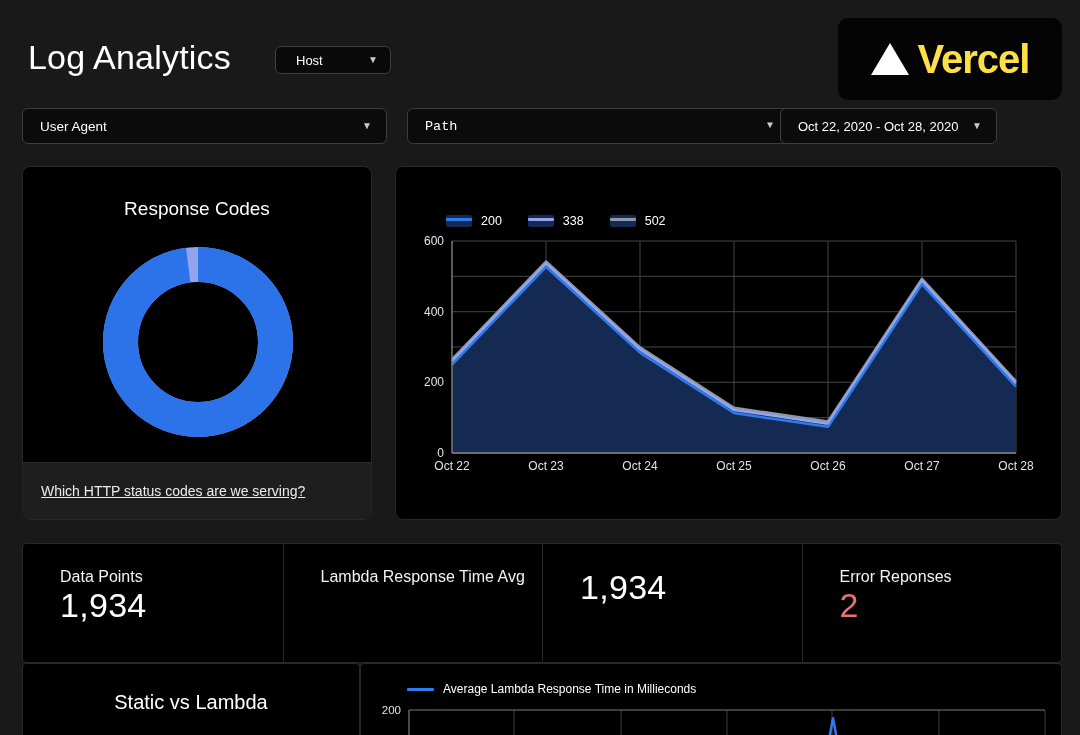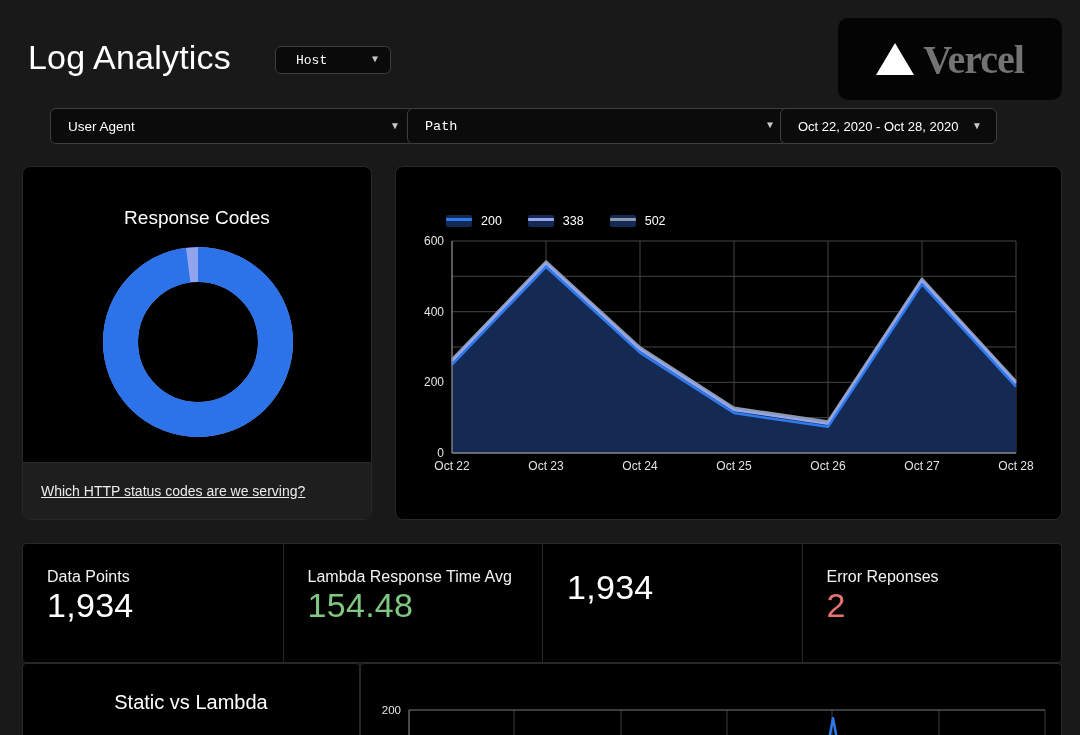--- a/index.html
+++ b/index.html
@@ -3,56 +3,56 @@
 <meta charset="utf-8">
 <style>
   html,body{margin:0;padding:0;background:#191919;}
   .page{position:relative;width:1080px;height:735px;background:#191919;overflow:hidden;
         font-family:"Liberation Sans",sans-serif;color:#fff;}
 
   
   .page-title{position:absolute;left:28px;top:38px;font-size:34px;font-weight:400;color:#fff;margin:0;letter-spacing:.2px;}
   .host-btn{position:absolute;left:275px;top:46px;width:116px;height:28px;box-sizing:border-box;
             background:#0a0a0a;border:1px solid #3e3e3e;border-radius:6px;display:flex;align-items:center;
-            justify-content:space-between;padding:0 12px 0 20px;font-size:13px;color:#fff;cursor:pointer;font-family:Liberation Mono, monospace;}
+            justify-content:space-between;padding:0 12px 0 20px;font-size:13px;color:#fff;cursor:pointer;}
   .caret{font-size:10px;color:#c9c9c9;line-height:1;}
   .logo-card{position:absolute;left:838px;top:18px;width:224px;height:82px;background:#040404;border-radius:10px;
              display:flex;align-items:center;justify-content:center;}
   .logo-tri{width:0;height:0;border-left:19px solid transparent;border-right:19px solid transparent;
             border-bottom:32px solid #fff;margin-right:9px;}
-  .logo-text{font-size:40px;font-weight:700;letter-spacing:-1px;color:#737373;font-family:Liberation Serif, serif;}
+  .logo-text{font-size:40px;font-weight:700;letter-spacing:-1px;color:#fde047;}
 
   
   .dropdown{position:absolute;top:108px;height:36px;box-sizing:border-box;background:#0b0b0b;border:1px solid #3e3e3e;
             border-radius:6px;display:flex;align-items:center;justify-content:space-between;padding:0 14px 0 17px;
             font-size:13.5px;color:#fff;cursor:pointer;}
-  .dd-ua{left:22px;width:365px;margin-left:28px;}
+  .dd-ua{left:22px;width:365px;}
   .dd-path{left:407px;width:381px;font-family:Liberation Mono, monospace;}
   .dd-date{left:780px;width:217px;font-size:13px;}
 
   
   .card{position:absolute;background:#000;border:1px solid #282828;border-radius:8px;box-sizing:border-box;overflow:hidden;}
   .donut-card{left:22px;top:166px;width:350px;height:354px;}
-  .donut-title{text-align:center;margin-top:40px;font-size:19px;color:#fff;}
+  .donut-title{text-align:center;margin-top:31px;font-size:19px;color:#fff;}
   .donut-svg{position:absolute;left:0;top:0;}
   .donut-footer{position:absolute;left:0;right:0;bottom:0;height:56px;background:#1e1e1e;border-top:1px solid #2c2c2c;
                 display:flex;align-items:center;padding-left:18px;font-size:14px;color:#ececec;text-decoration:underline;}
 
   .status-card{left:395px;top:166px;width:667px;height:354px;}
   .legend{position:absolute;left:50px;top:47px;display:flex;gap:26px;align-items:center;}
   .legend-item{display:flex;align-items:center;gap:9px;cursor:pointer;}
   .swatch{position:relative;width:26px;height:12px;background:#152a52;border-radius:2px;display:inline-block;}
   .swatch-line{position:absolute;left:0;right:0;top:3px;height:3px;border-radius:1px;}
   .legend-label{font-size:12.5px;color:#fff;}
   .plot-svg{position:absolute;left:0;top:0;}
 
   
   .stats-row{position:absolute;left:22px;top:543px;width:1040px;height:120px;background:#000;border:1px solid #282828;
              border-radius:4px;box-sizing:border-box;display:grid;grid-template-columns:1fr 1fr 1fr 1fr;}
-  .stat-cell{padding:24px 0 0 24px;border-left:1px solid #282828;}
+  .stat-cell{padding:24px 0 0 37px;border-left:1px solid #282828;}
   .stat-cell:first-child{border-left:none;}
   .stat-label{font-size:16px;color:#f2f2f2;}
   .stat-value{font-size:34px;font-weight:500;letter-spacing:.3px;}
 
   
   .static-card{left:22px;top:663px;width:338px;height:120px;border-radius:4px;}
   .static-title{text-align:center;margin-top:27px;font-size:20px;color:#fff;}
   .lambda-card{left:360px;top:663px;width:702px;height:120px;border-radius:4px;}
   .lambda-legend{position:absolute;left:46px;top:18px;display:flex;align-items:center;gap:9px;}
   .lambda-legend-line{width:27px;height:3px;border-radius:1px;}
@@ -158,36 +158,39 @@
     </svg>
   </div>
 
   <div class="stats-row">
     <div class="stat-cell">
       <div class="stat-label">Data Points</div>
       <div class="stat-value" style="color: rgb(255, 255, 255);">1,934</div>
     </div>
     <div class="stat-cell">
       <div class="stat-label">Lambda Response Time Avg</div>
-      <div class="stat-value" style="color: rgb(129, 199, 132);">154.48</div>
     </div>
     <div class="stat-cell">
       <div class="stat-value" style="color: rgb(255, 255, 255);">1,934</div>
     </div>
     <div class="stat-cell">
       <div class="stat-label">Error Reponses</div>
       <div class="stat-value" style="color: rgb(229, 115, 115);">2</div>
     </div>
   </div>
 
   <div class="card static-card">
     <div class="static-title">Static vs Lambda</div>
   </div>
 
   <div class="card lambda-card">
+    <div class="lambda-legend">
+      <span class="lambda-legend-line" style="background-color: rgb(46, 123, 239);"></span>
+      <span class="lambda-legend-text">Average Lambda Response Time in Millieconds</span>
+    </div>
     <svg class="plot-svg" width="702" height="120">
       <g stroke="#3d3d3d" stroke-width="1">
         <line x1="153" y1="46" x2="153" y2="120"></line>
         <line x1="260" y1="46" x2="260" y2="120"></line>
         <line x1="366" y1="46" x2="366" y2="120"></line>
         <line x1="471" y1="46" x2="471" y2="120"></line>
         <line x1="578" y1="46" x2="578" y2="120"></line>
         <line x1="684" y1="46" x2="684" y2="120"></line>
       </g>
       <g stroke="#7a7a7a" stroke-width="1.2">

